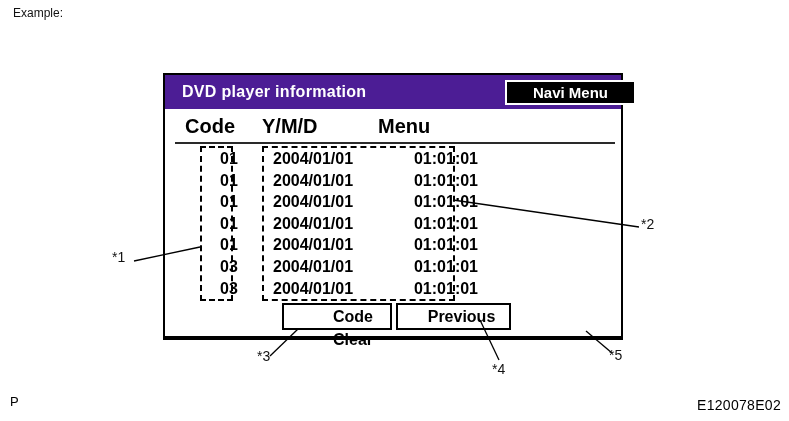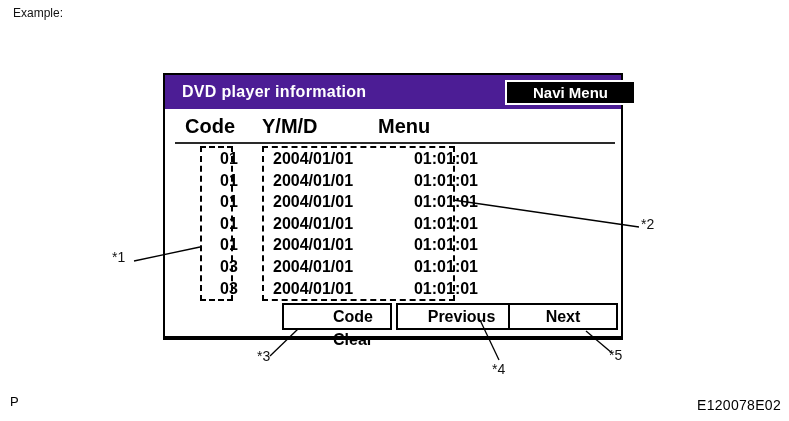--- a/index.html
+++ b/index.html
@@ -145,21 +145,20 @@
       <span class="cell-date">2004/01/01</span>
       <span class="cell-time">01:01:01</span>
     </div>
   </div>
 
   <div class="dash-box dash-code"></div>
   <div class="dash-box dash-datetime"></div>
 
   <div class="screen-btn btn-code-clear">Code Clear</div>
   <div class="screen-btn btn-previous">Previous</div>
-  <div class="screen-btn btn-next">Next</div>
 </div>
 
 <svg class="leader-lines" viewBox="0 0 789 421" xmlns="http://www.w3.org/2000/svg">
   <line x1="134" y1="261" x2="200" y2="247" stroke="#000" stroke-width="1.3"></line>
   <line x1="453" y1="200" x2="639" y2="227" stroke="#000" stroke-width="1.3"></line>
   <line x1="298" y1="329" x2="270" y2="356" stroke="#000" stroke-width="1.3"></line>
   <line x1="480" y1="320" x2="499" y2="360" stroke="#000" stroke-width="1.3"></line>
   <line x1="586" y1="331" x2="612" y2="353" stroke="#000" stroke-width="1.3"></line>
 </svg>
 

